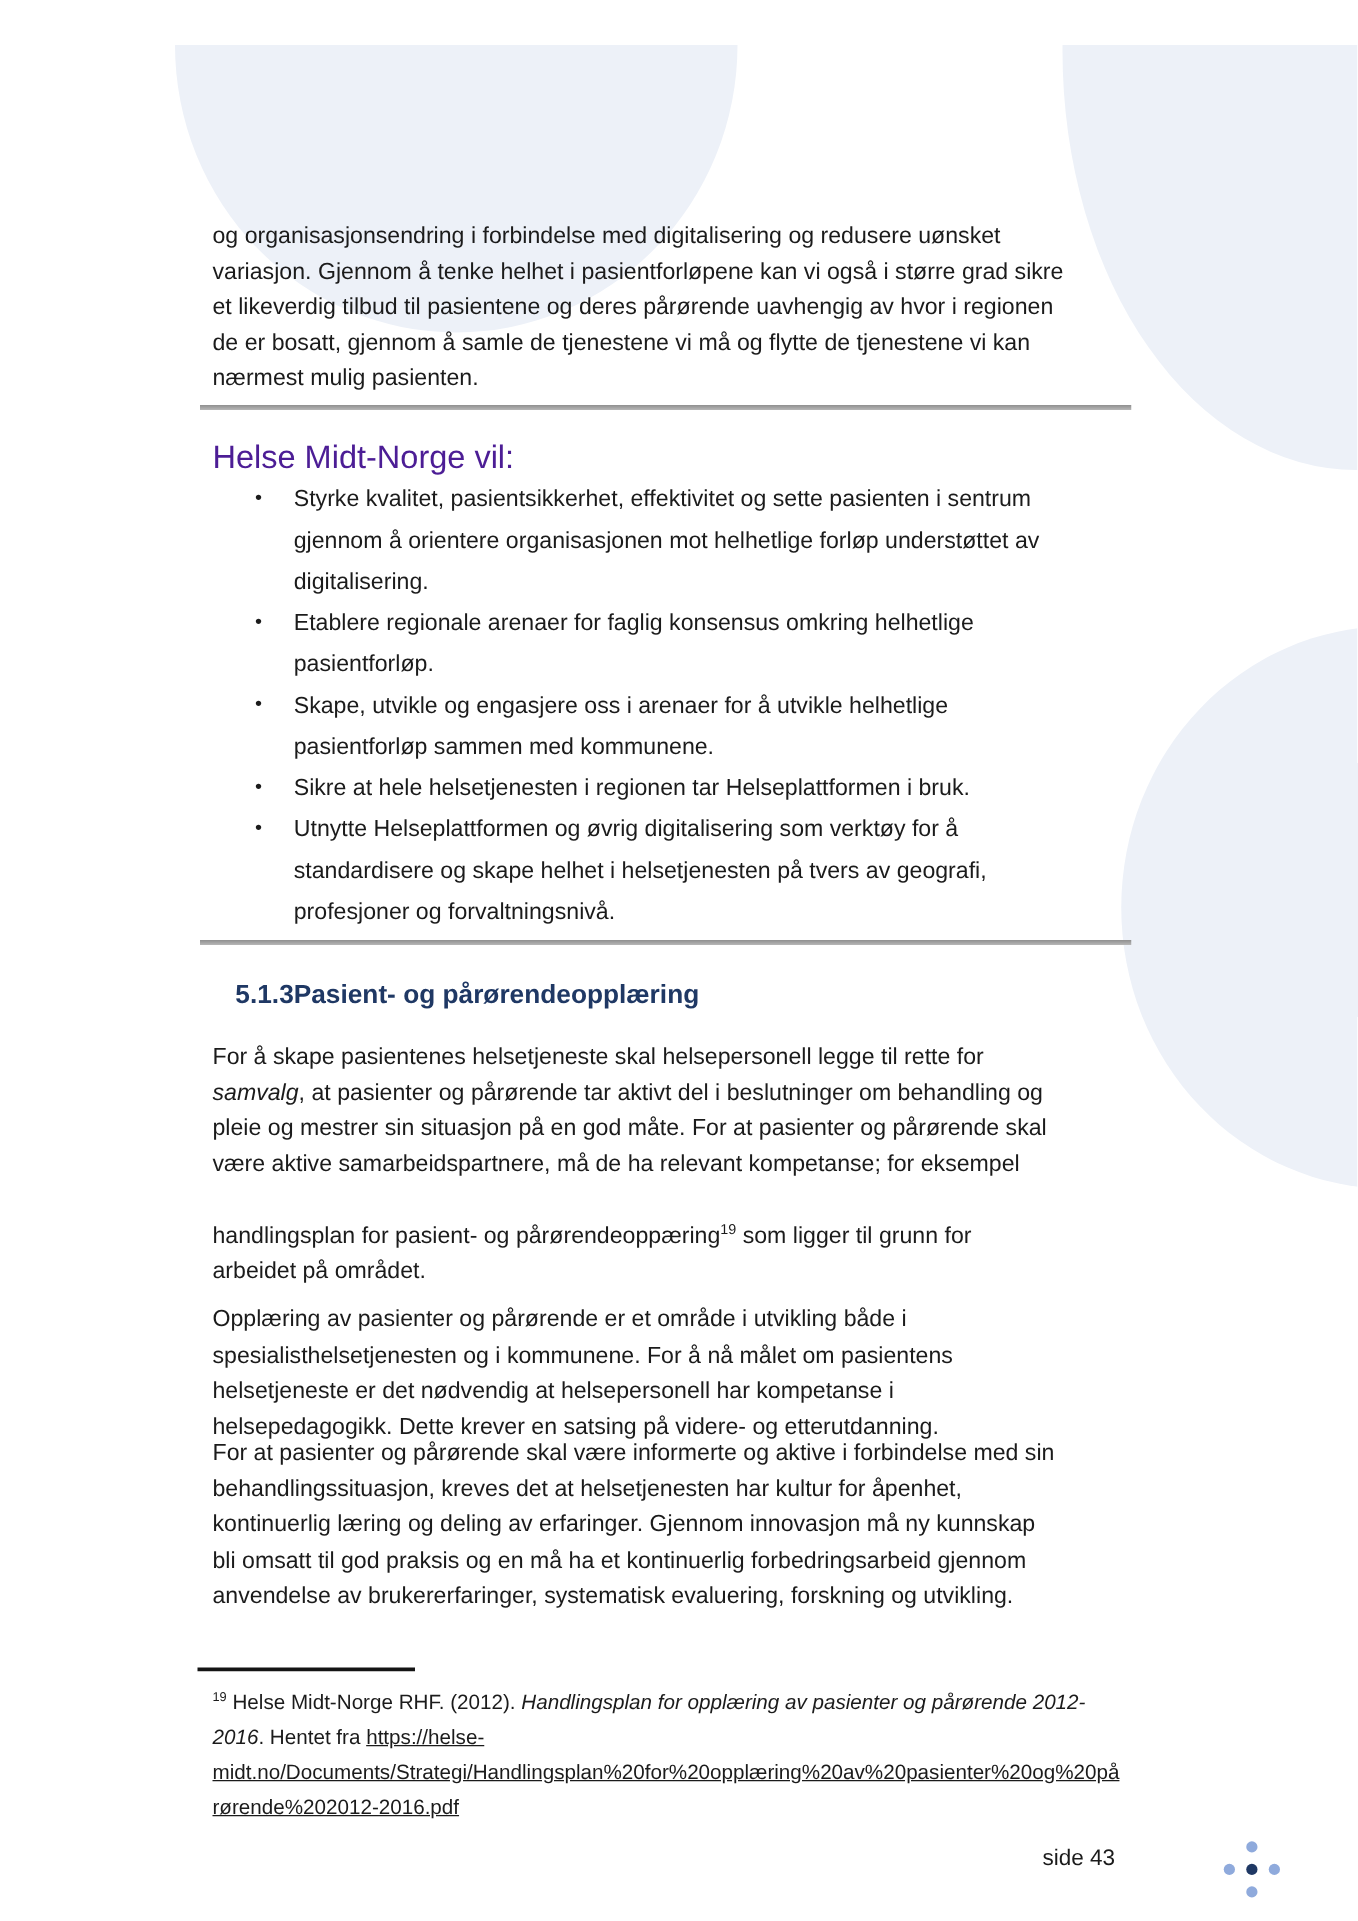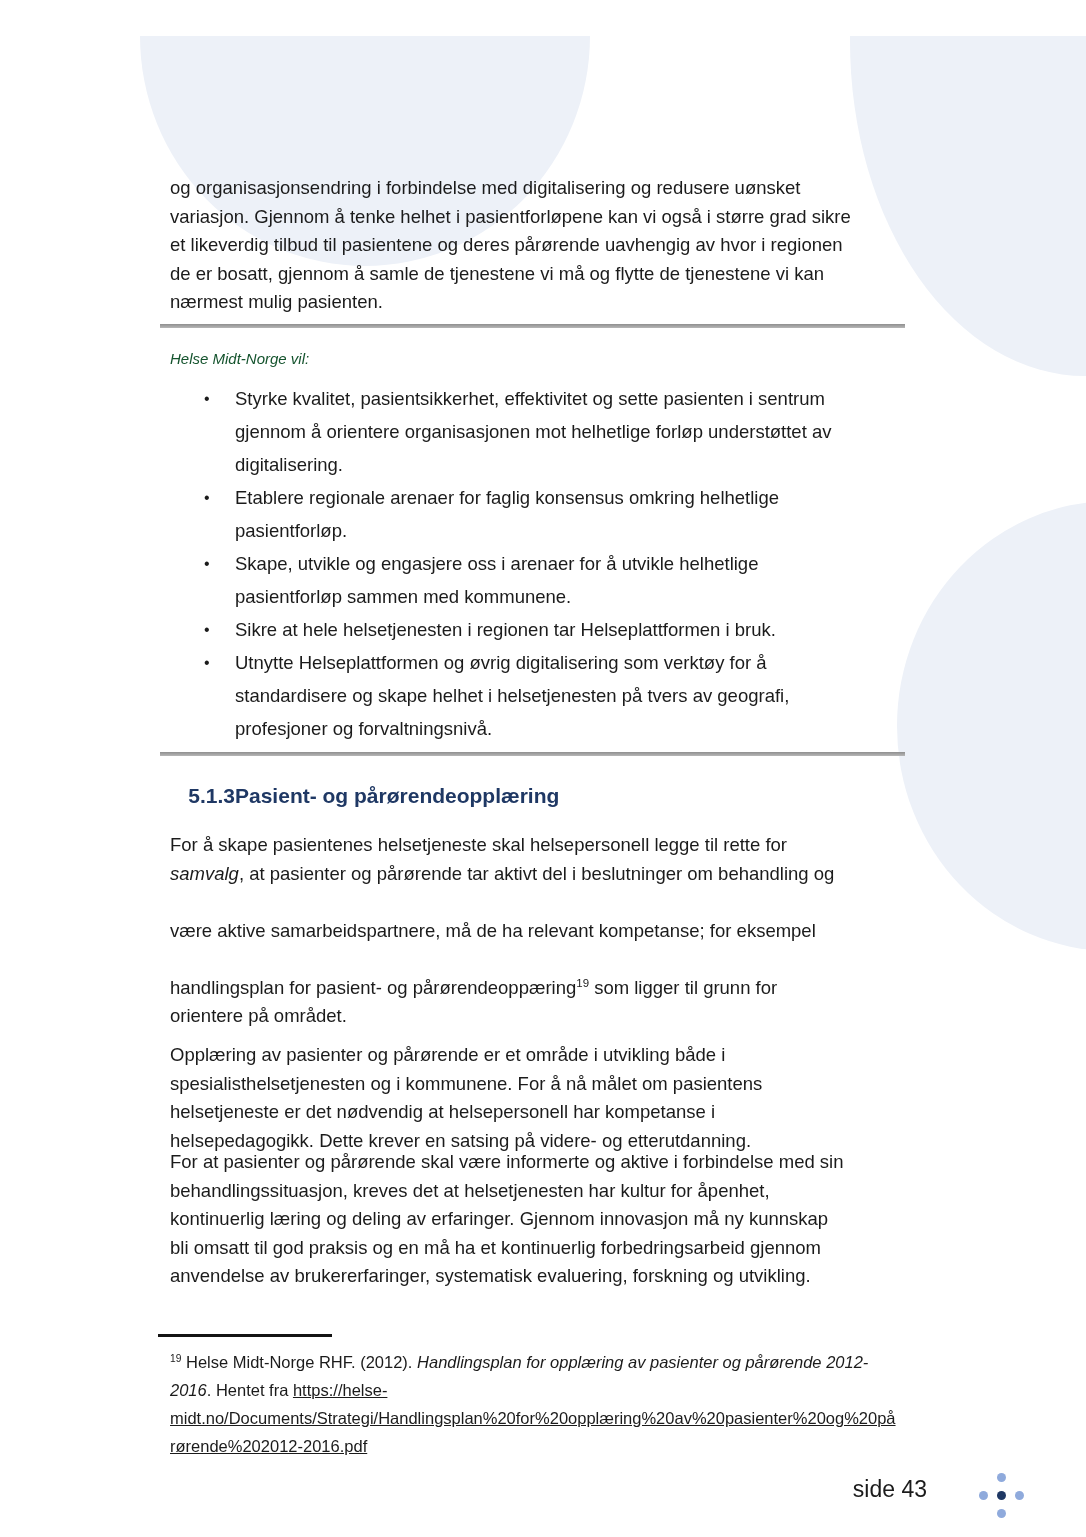--- a/index.html
+++ b/index.html
@@ -24,21 +24,21 @@
     white-space:pre-line;margin:0;
   }
   .p-intro{top:138px;}
   .rule{position:absolute;left:160px;width:745px;height:4px;
         background:linear-gradient(#8f8f8f,#b7b7b7);}
   .rule-1{top:288px;}
   .rule-2{top:716px;}
 
   .goals-heading{
     position:absolute;left:170px;top:314px;
-    font-size:15px;font-style:italic;color:#14532d;
+    font-size:26px;color:#4c1d95;
   }
   .goals{
     position:absolute;left:204px;top:346px;margin:0;padding:0;
     list-style:none;font-size:18.5px;line-height:33px;
   }
   .goals li{display:flex;margin:0;}
   .goals .dot{width:31px;flex:0 0 31px;font-size:16px;}
   .goals .btext{white-space:pre-line;width:700px;}
 
   .sec-heading{
@@ -54,22 +54,22 @@
 
   sup{font-size:0.62em;vertical-align:super;line-height:0;text-align:center;}
 
   .fn-rule{position:absolute;left:158px;top:1298px;width:174px;height:3px;background:#141414;}
   .fn{
     position:absolute;left:170px;top:1312px;width:890px;margin:0;
     font-size:16.5px;line-height:28px;
   }
   .fn a{color:#1b1b1b;text-decoration:underline;}
 
-  .pagenum{position:absolute;top:1440px;left:841px;width:86px;
-           text-align:right;font-size:23px;color:#1b1b1b;}
+  .pagenum{position:absolute;top:1440px;left:820px;width:86px;
+           text-align:center;font-size:18px;color:#1b1b1b;}
 
   .logo{position:absolute;left:979px;top:1437px;width:45px;height:45px;}
   .logo .ldot{position:absolute;width:9px;height:9px;border-radius:50%;background:#8FAADC;}
   .logo .d-top{left:18px;top:0;}
   .logo .d-left{left:0;top:18px;}
   .logo .d-center{left:18px;top:18px;background:#1F3864;}
   .logo .d-right{left:36px;top:18px;}
   .logo .d-bottom{left:18px;top:36px;}
 </style>
 </head>
@@ -122,25 +122,25 @@
 
   <div class="rule rule-2"></div>
 
   <h2 class="sec-heading">
     <span class="hnum">5.1.3</span><span class="htitle">Pasient- og pårørendeopplæring</span>
   </h2>
 
   <p class="body p-samvalg">
     <span>For å skape pasientenes helsetjeneste skal helsepersonell legge til rette for</span><br>
     <em>samvalg</em><span>, at pasienter og pårørende tar aktivt del i beslutninger om behandling og</span><br>
-    <br>
+    <span>pleie og mestrer sin situasjon på en god måte. For at pasienter og pårørende skal</span><br>
     <span>være aktive samarbeidspartnere, må de ha relevant kompetanse; for eksempel</span><br>
     <br>
     <span>handlingsplan for pasient- og pårørendeoppæring</span><sup>19</sup><span> som ligger til grunn for</span><br>
-    <span>orientere på området.</span>
+    <span>arbeidet på området.</span>
   </p>
 
   <p class="body p-opplaering">Opplæring av pasienter og pårørende er et område i utvikling både i
 spesialisthelsetjenesten og i kommunene. For å nå målet om pasientens
 helsetjeneste er det nødvendig at helsepersonell har kompetanse i
 helsepedagogikk. Dette krever en satsing på videre- og etterutdanning.</p>
 
   <p class="body p-forat">For at pasienter og pårørende skal være informerte og aktive i forbindelse med sin
 behandlingssituasjon, kreves det at helsetjenesten har kultur for åpenhet,
 kontinuerlig læring og deling av erfaringer. Gjennom innovasjon må ny kunnskap

